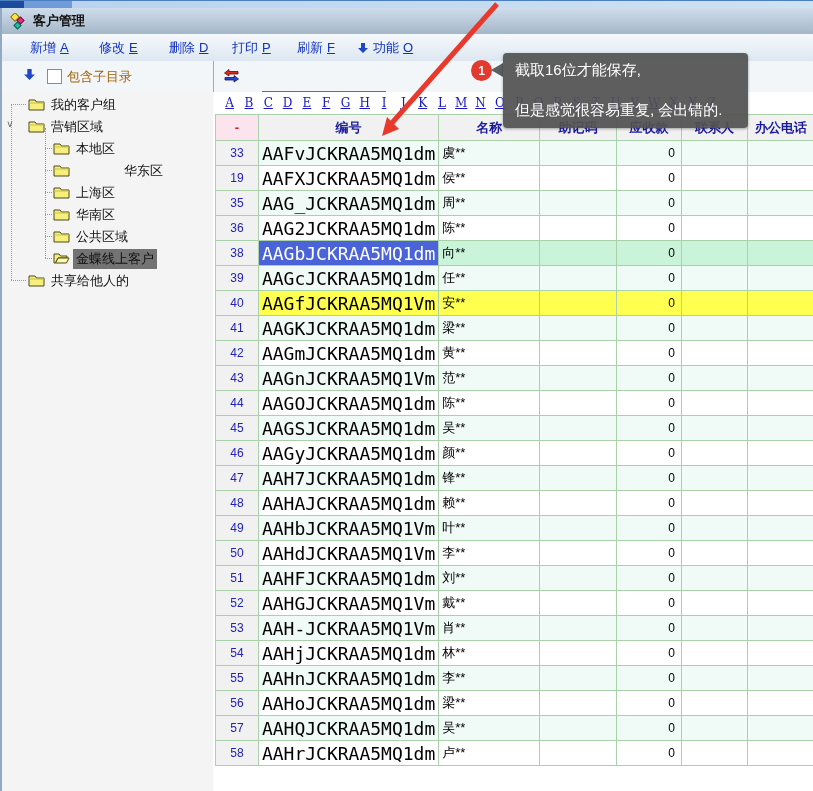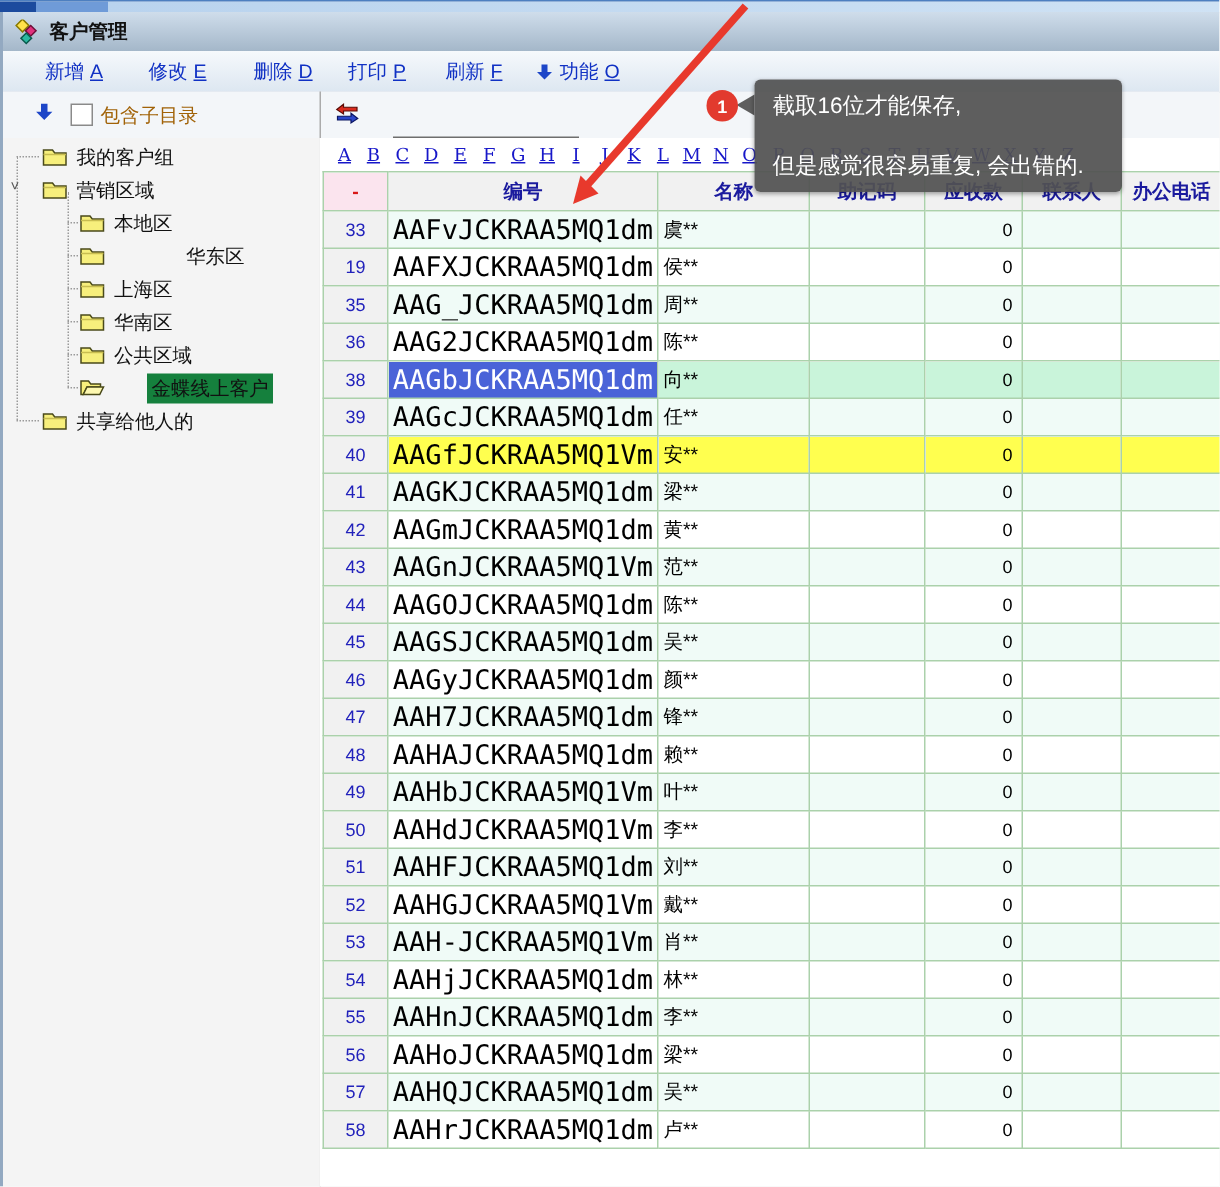--- a/index.html
+++ b/index.html
@@ -31,21 +31,21 @@
   .chk-label{position:absolute;left:65px;top:7px;font-size:13px;color:#a16207;}
   .search-line{position:absolute;left:260px;top:12px;width:120px;height:16px;border:none;outline:none;
     border-bottom:1px solid #6e6e6e;background:transparent;font-size:12px;}
 
   .vdivider{position:absolute;left:211px;top:53px;width:1px;height:730px;background:#ababab;}
 
   
   .tree{position:absolute;left:0;top:84px;width:211px;height:699px;background:#f4f4f4;}
   .tree-row{position:absolute;left:0;height:22px;width:100%;display:flex;align-items:center;font-size:13px;color:#111;}
   .tree-row .lbl{padding:1px 3px;white-space:nowrap;}
-  .tree-row.sel .lbl{background:#15803d;margin-left:25px;}
+  .tree-row.sel .lbl{background:#737373;}
   .tree-row.sel{background:transparent;}
   .vguide{position:absolute;width:1px;border-left:1px dotted #9a9a9a;}
   .stub{position:absolute;height:1px;border-top:1px dotted #9a9a9a;}
   .chev{position:absolute;font-size:10px;color:#555;}
 
   
   .tablezone{position:absolute;left:211px;top:84px;width:602px;height:699px;background:#fff;}
   .letters{position:absolute;left:7px;top:0;height:22px;display:flex;align-items:center;}
   .letter{width:19.3px;text-align:center;font-family:"DejaVu Serif",serif;font-size:12px;
     color:#1717c9;text-decoration:underline;cursor:pointer;}

